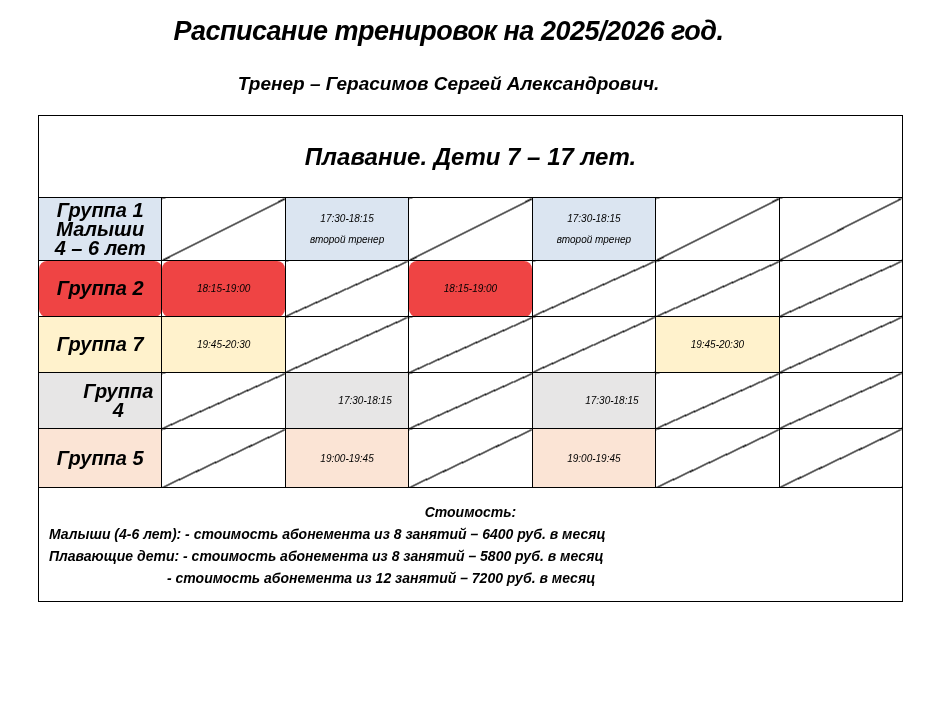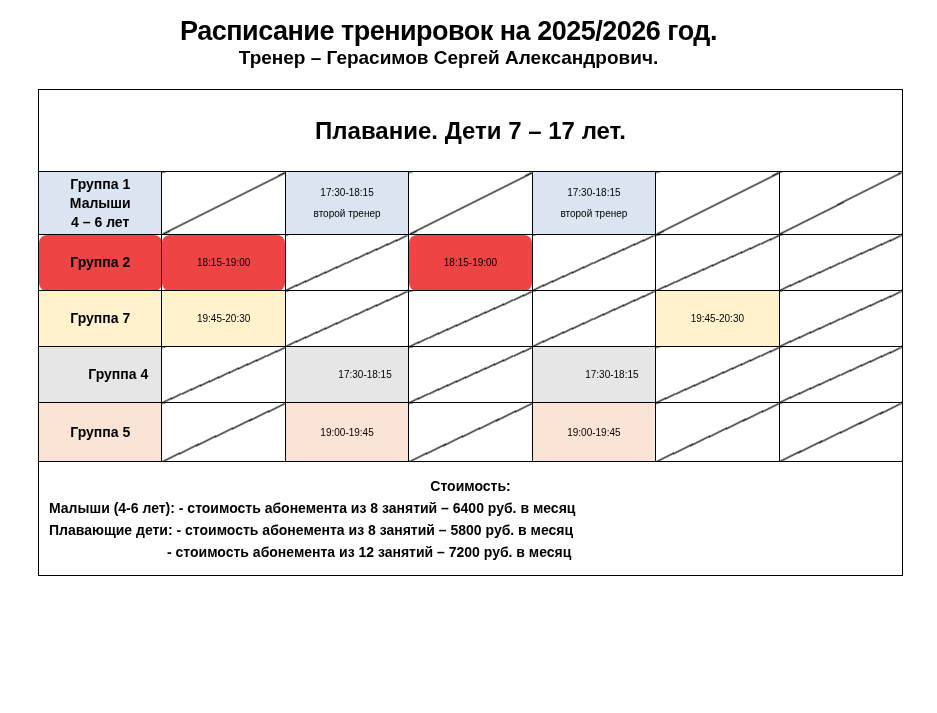--- a/index.html
+++ b/index.html
@@ -3,30 +3,31 @@
 <meta charset="utf-8">
 <style>
   * { margin: 0; padding: 0; box-sizing: border-box; }
   html, body {
     width: 937px; height: 713px;
     background: #ffffff;
     font-family: "Liberation Sans", sans-serif;
     color: #000000;
     overflow: hidden;
   }
-  .page { width: 897px; height: 713px; position: relative; }
+  .page { width: 897px; height: 713px; position: relative; font-style: italic; }
 
   .page-title {
     padding-top: 16px;
     text-align: center;
     font-size: 27px;
     font-weight: bold;
     letter-spacing: -0.5px;
   }
   .page-subtitle {
+    margin-top: 26px;
     text-align: center;
     font-size: 19px;
     font-weight: bold;
   }
 
   table.schedule {
     border-collapse: collapse;
     table-layout: fixed;
     width: 865px;
     margin: 20px 0 0 38px;
@@ -43,21 +44,21 @@
     font-size: 24px;
     font-weight: bold;
   }
   tr.days-row td {
     height: 59px;
     font-size: 14px;
     font-weight: bold;
   }
   tr.group-row td { font-size: 10px; }
   tr.group-row td.label {
-    font-size: 14px;
+    font-size: 20px;
     font-weight: bold;
     line-height: 19px;
   }
   tr.r1 td { height: 63px; }
   tr.r2 td, tr.r3 td, tr.r4 td { height: 56px; }
   tr.r5 td { height: 59px; text-align: center; }
 
   .bg1 { background: #dbe5f1; }
   .bg2 { background: #ef4444; border-radius: 8px; }
   .bg3 { background: #fff2cc; }

